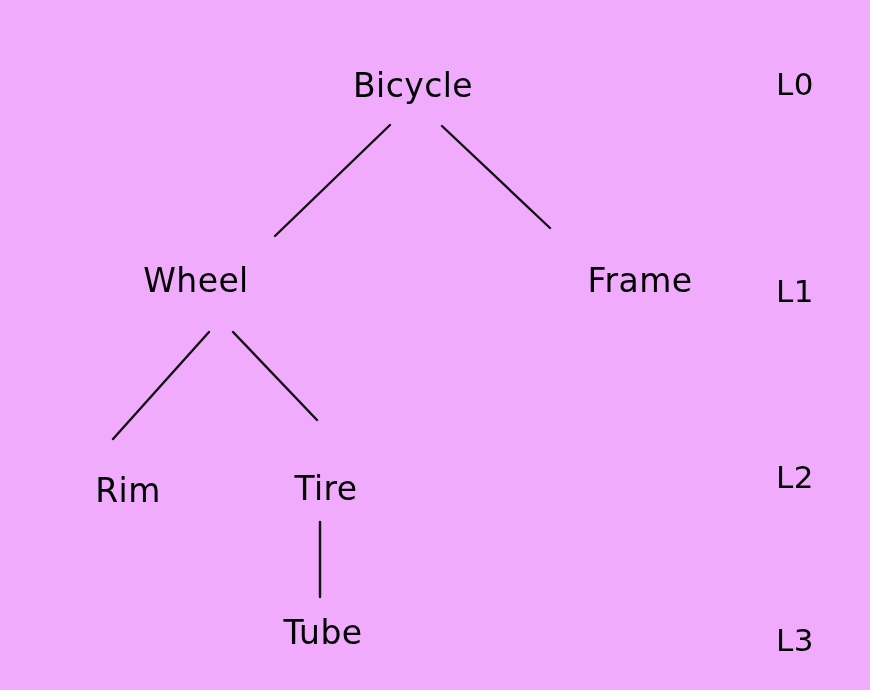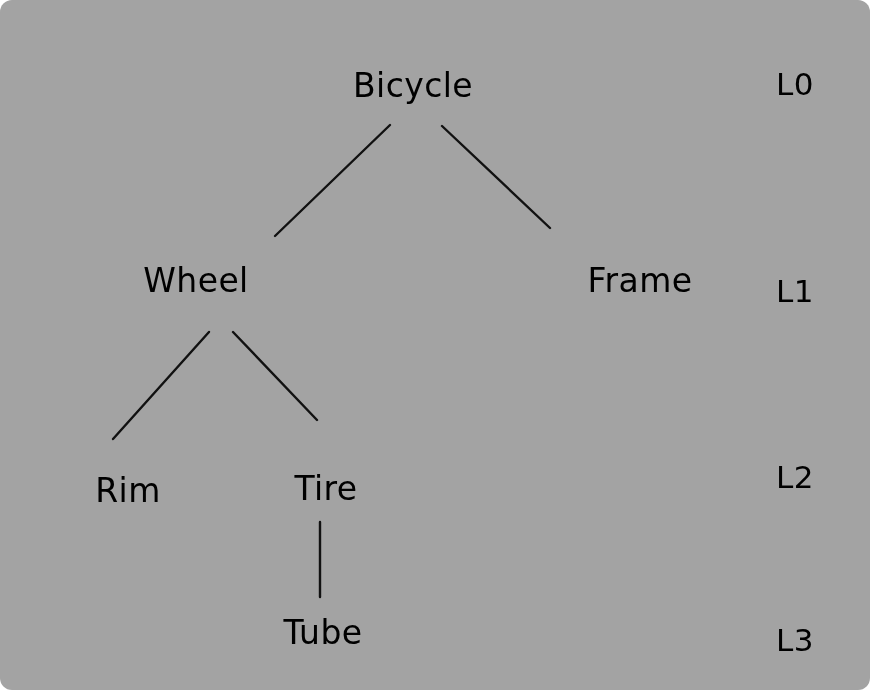--- a/index.html
+++ b/index.html
@@ -47,21 +47,21 @@
   .edge-line {
     stroke: #111111;
     stroke-width: 2.4;
     stroke-linecap: round;
     fill: none;
   }
 </style>
 </head>
 <body>
 
-<div id="diagram-root" style="background: #a3a3a3; border-radius: 12px;">
+<div id="diagram-root" style="background: #f0abfc;">
 
   <svg id="tree-svg" viewBox="0 0 870 690" xmlns="http://www.w3.org/2000/svg">
 
     <g>
       <line class="edge-line" x1="390" y1="125" x2="275" y2="236" stroke="#000000"></line>
       <line class="edge-line" x1="442" y1="126" x2="550" y2="228" stroke="#000000"></line>
       <line class="edge-line" x1="209" y1="332" x2="113" y2="439" stroke="#000000"></line>
       <line class="edge-line" x1="233" y1="332" x2="317" y2="420" stroke="#000000"></line>
       <line class="edge-line" x1="320" y1="522" x2="320" y2="597" stroke="#000000"></line>
     </g>

